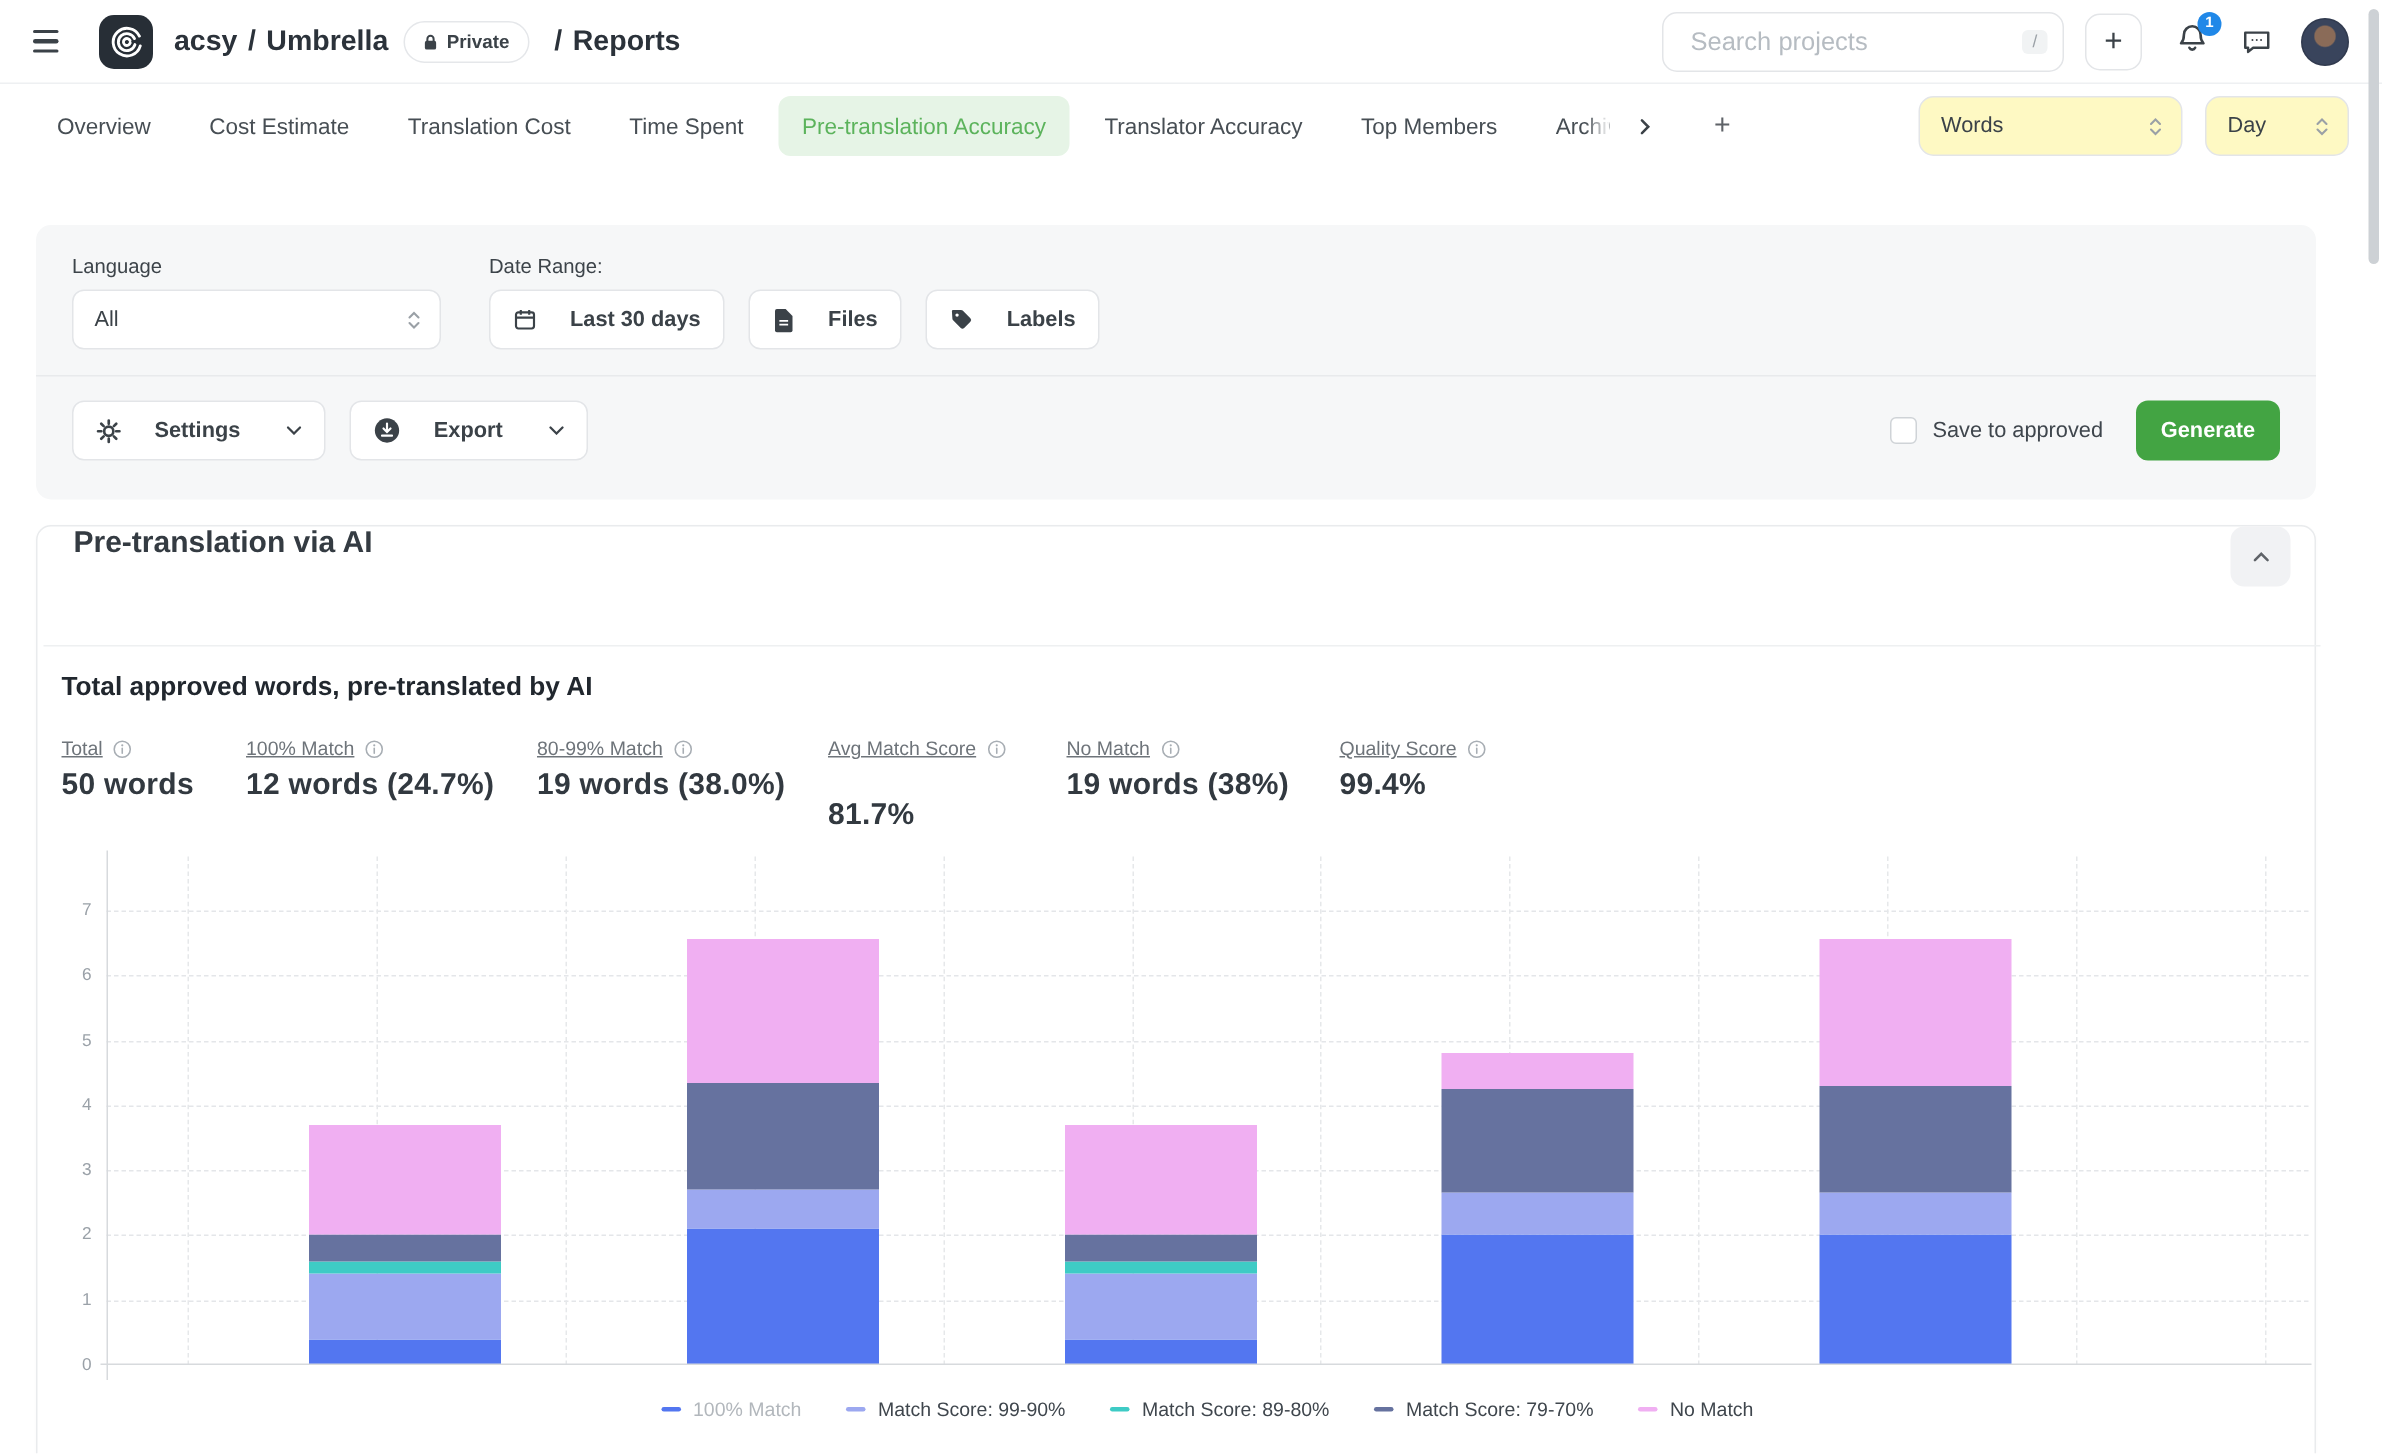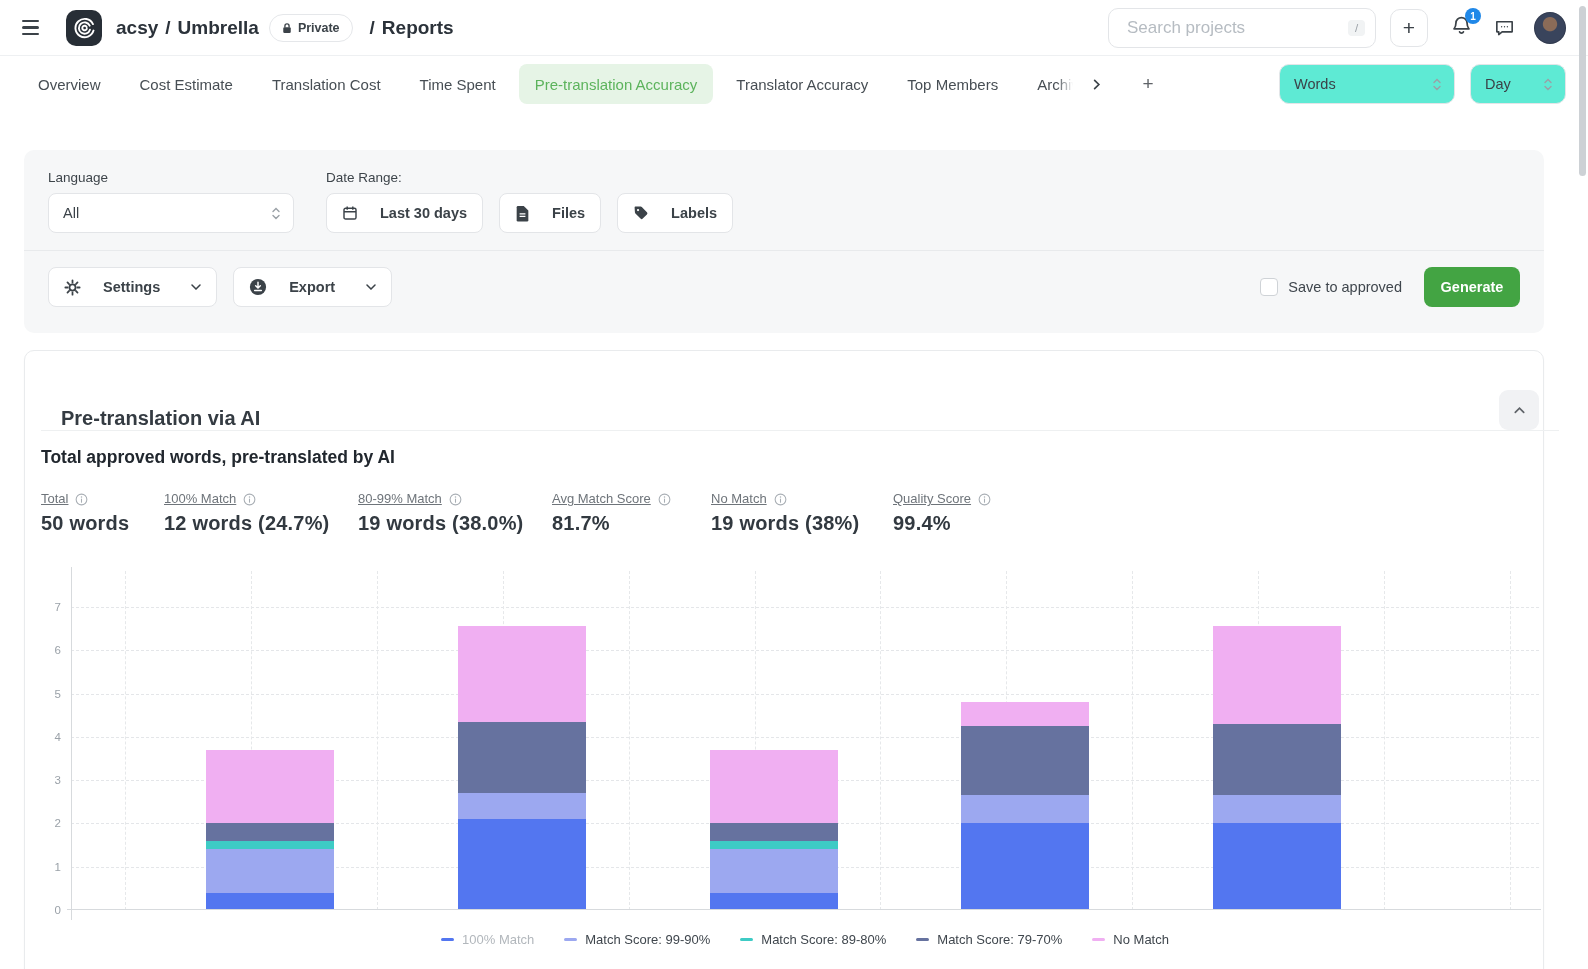--- a/index.html
+++ b/index.html
@@ -43,21 +43,21 @@
   .tabs { display:flex; align-items:center; gap:39px; }
   .tab { border:none; background:none; cursor:pointer; font-size:15px; color:#474e54; height:40px;
     display:flex; align-items:center; font-family:inherit; white-space:nowrap; }
   .tab.active { padding:0 16px; margin:0 -16px; border-radius:8px; }
   .tab.truncated { position:relative; width:36px; overflow:hidden; justify-content:flex-start; }
   .tab .fade { position:absolute; top:0; right:0; width:16px; height:100%;
     background:linear-gradient(to right, rgba(255,255,255,0), #fff); }
   .tab-scroll-btn { margin-left:10px; width:26px; height:26px; }
   .tab-add-btn { margin-left:26px; font-size:19px; color:#5f6368; width:26px; height:26px; }
   .tab-selects { margin-left:auto; display:flex; align-items:center; gap:15px; }
-  .select-box { height:40px; border:1px solid #e3e5e8; border-radius:10px; background:#5eead4; cursor:pointer;
+  .select-box { height:40px; border:1px solid #e3e5e8; border-radius:10px; background:#fef9c3; cursor:pointer;
     display:flex; align-items:center; justify-content:space-between; padding:0 12px 0 14px; font-size:14.5px; color:#3b4248; }
   .select-units { width:176px; }
   .select-granularity { width:96px; }
 
   
   .filter-card { position:absolute; top:150px; left:24px; width:1520px; height:183px;
     background:#f6f7f8; border-radius:10px; }
   .filter-row1 { display:flex; align-items:flex-end; gap:16px; padding:20px 24px 0 24px; }
   .field { display:flex; flex-direction:column; }
   .field > label { font-size:13.5px; color:#3d444a; margin-bottom:8px; }
@@ -71,21 +71,21 @@
   .row2-right { margin-left:auto; display:flex; align-items:center; }
   .checkbox { width:18px; height:18px; border:1.5px solid #cfd3d7; border-radius:4px; background:#fff; cursor:pointer; }
   .checkbox-label { margin-left:10px; font-size:14.5px; color:#3f464d; }
   .generate-btn { margin-left:22px; width:96px; height:40px; border:none; border-radius:8px; cursor:pointer;
     color:#fff; font-size:14.5px; font-weight:bold; font-family:inherit; }
   .caret-gap { margin-left:9px; }
 
   
   .report-card { position:absolute; top:350px; left:24px; width:1520px; height:640px;
     background:#fff; border:1px solid #e9ebed; border-radius:10px; box-shadow:0 1px 2px rgba(20,30,40,.03); }
-  .card-head { position:absolute; top:0; left:16px; width:100%; height:80px; display:flex; align-items:flex-end;
+  .card-head { position:absolute; top:0; left:4px; width:100%; height:80px; display:flex; align-items:flex-start;
     padding:0 20px 0 20px; border-bottom:1px solid #eef0f1; }
   .card-title { font-size:20px; font-weight:bold; color:#343b42; }
   .collapse-btn { margin-left:auto; width:40px; height:40px; border:none; border-radius:9px; background:#f1f2f4; cursor:pointer;
     display:flex; align-items:center; justify-content:center; }
   .section-title { position:absolute; top:96px; left:16px; font-size:17.5px; font-weight:bold; color:#21272e; }
   .stats-row { position:absolute; top:140px; left:16px; display:flex; }
   .stat { display:flex; flex-direction:column; }
   .stat-label-line { display:flex; align-items:flex-end; gap:7px; font-size:13px; color:#6e747a;text-decoration:underline; }
   .stat-value { margin-top:6px; font-size:20px; font-weight:bold; color:#323940; letter-spacing:.2px; }
 
@@ -342,21 +342,21 @@
           <div class="stat-label-line">
             <span>80-99% Match</span>
             <svg width="13" height="13" viewBox="0 0 16 16" fill="none" stroke="#a8aeb4" stroke-width="1.3">
               <circle cx="8" cy="8" r="6.6"></circle>
               <path d="M8 7.3v4" stroke-linecap="round"></path>
               <circle cx="8" cy="4.8" r="0.9" fill="#a8aeb4" stroke="none"></circle>
             </svg>
           </div>
           <div class="stat-value">19 words (38.0%)</div>
         </div>
-        <div class="stat" style="width: 159px;">
+        <div class="stat" style="width: 159px; gap: 20px;">
           <div class="stat-label-line">
             <span>Avg Match Score</span>
             <svg width="13" height="13" viewBox="0 0 16 16" fill="none" stroke="#a8aeb4" stroke-width="1.3">
               <circle cx="8" cy="8" r="6.6"></circle>
               <path d="M8 7.3v4" stroke-linecap="round"></path>
               <circle cx="8" cy="4.8" r="0.9" fill="#a8aeb4" stroke="none"></circle>
             </svg>
           </div>
           <div class="stat-value">81.7%</div>
         </div>

